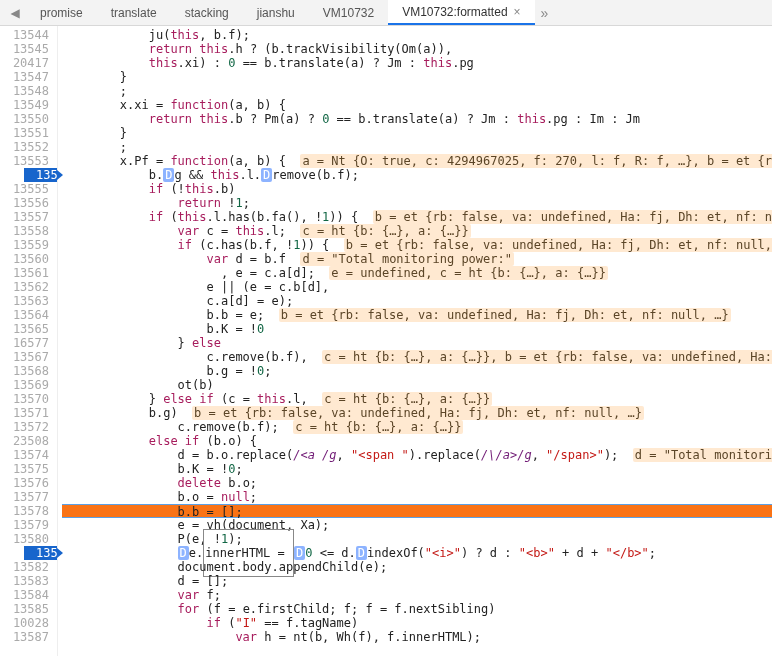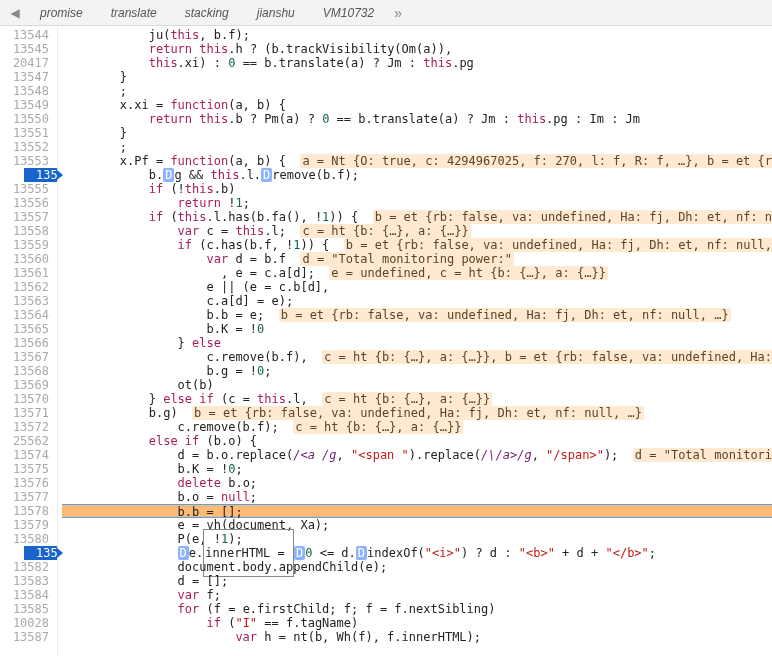--- a/index.html
+++ b/index.html
@@ -41,21 +41,20 @@
     justify-content: center;
     color: #888;
   }
   .tab {
     padding: 4px 14px;
     height: 100%;
     display: flex;
     align-items: center;
     cursor: pointer;
     color: #555;
-    font-style: italic;
   }
   .tab.active {
     border-bottom: 2px solid #1a73e8;
     color: #333;
     background: #fff;
   }
   .tab-close { margin-left: 6px; color: #888; font-size: 12px; }
   .overflow-btn {
     padding: 0 6px;
     color: #888;
@@ -104,21 +103,21 @@
     padding-top: 2px;
     padding-left: 4px;
     white-space: pre;
     overflow: hidden;
   }
   .code .line {
     height: 14px;
     line-height: 14px;
   }
   .code .line.exec {
-    background: #fdba74;
+    background: #f97316;
     border-top: 1px solid #5aa0e6;
     border-bottom: 1px solid #5aa0e6;
     height: 14px;
   }
 
   
   .kw  { color: #a71d5d; }   
   .num { color: #116644; }
   .str { color: #c41a16; }
   .reg { color: #701a75; font-style: italic; }
@@ -154,20 +153,24 @@
     </div>
   <div class="tab">
       <span>stacking</span>
     </div>
   <div class="tab">
       <span>jianshu</span>
     </div>
   <div class="tab">
       <span>VM10732</span>
     </div>
+  <div class="tab active">
+    <span>VM10732:formatted</span>
+    <span class="tab-close">×</span>
+  </div>
   <span class="overflow-btn">»</span>
 </div>
 
 <div class="editor">
   <div class="gutter" id="gutter">
       <div class="ln">13544</div>
       <div class="ln">13545</div>
       <div class="ln">20417</div>
       <div class="ln">13547</div>
       <div class="ln">13548</div>
@@ -181,28 +184,28 @@
       <div class="ln">13556</div>
       <div class="ln">13557</div>
       <div class="ln">13558</div>
       <div class="ln">13559</div>
       <div class="ln">13560</div>
       <div class="ln">13561</div>
       <div class="ln">13562</div>
       <div class="ln">13563</div>
       <div class="ln">13564</div>
       <div class="ln">13565</div>
-      <div class="ln">13566</div>
+      <div class="ln">16577</div>
       <div class="ln">13567</div>
       <div class="ln">13568</div>
       <div class="ln">13569</div>
       <div class="ln">13570</div>
       <div class="ln">13571</div>
       <div class="ln">13572</div>
-      <div class="ln">25562</div>
+      <div class="ln">23508</div>
       <div class="ln">13574</div>
       <div class="ln">13575</div>
       <div class="ln">13576</div>
       <div class="ln">13577</div>
       <div class="ln">13578</div>
       <div class="ln">13579</div>
       <div class="ln">13580</div>
       <div class="ln bp">13581</div>
       <div class="ln">13582</div>
       <div class="ln">13583</div>

